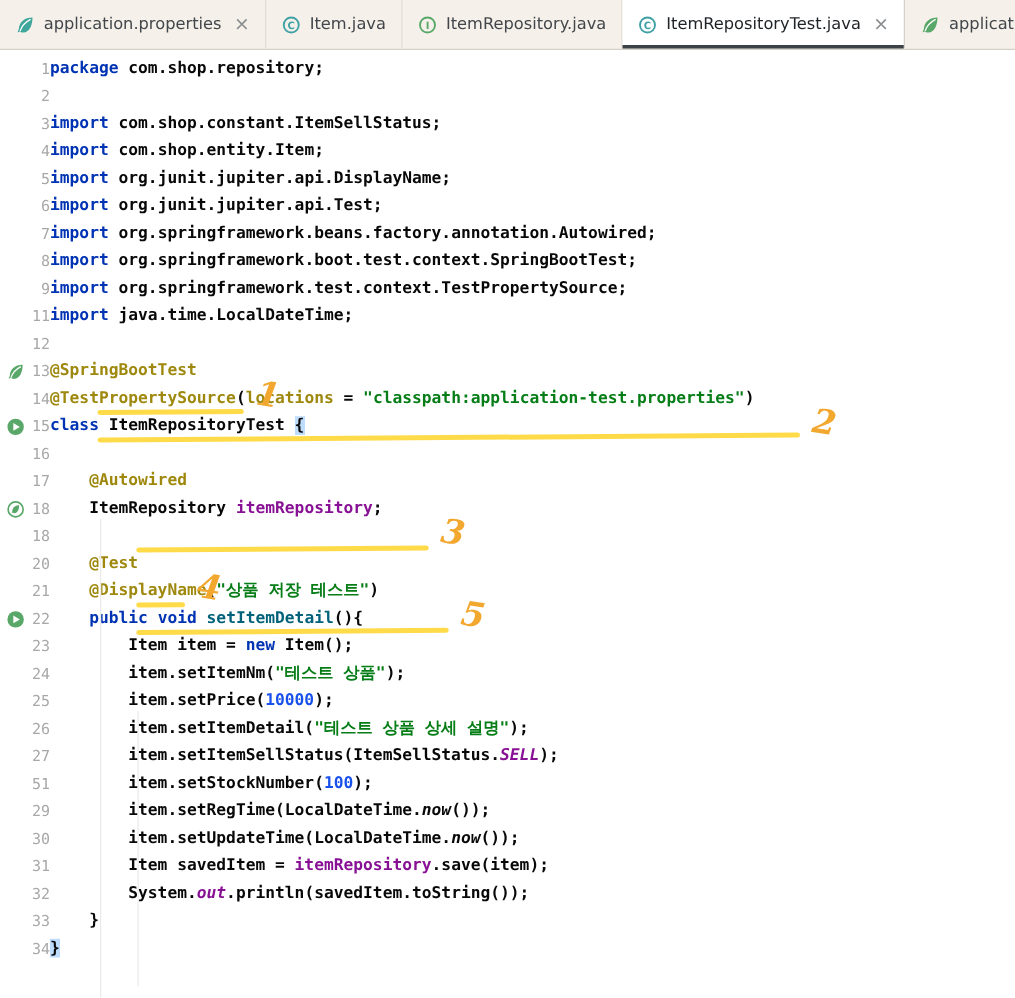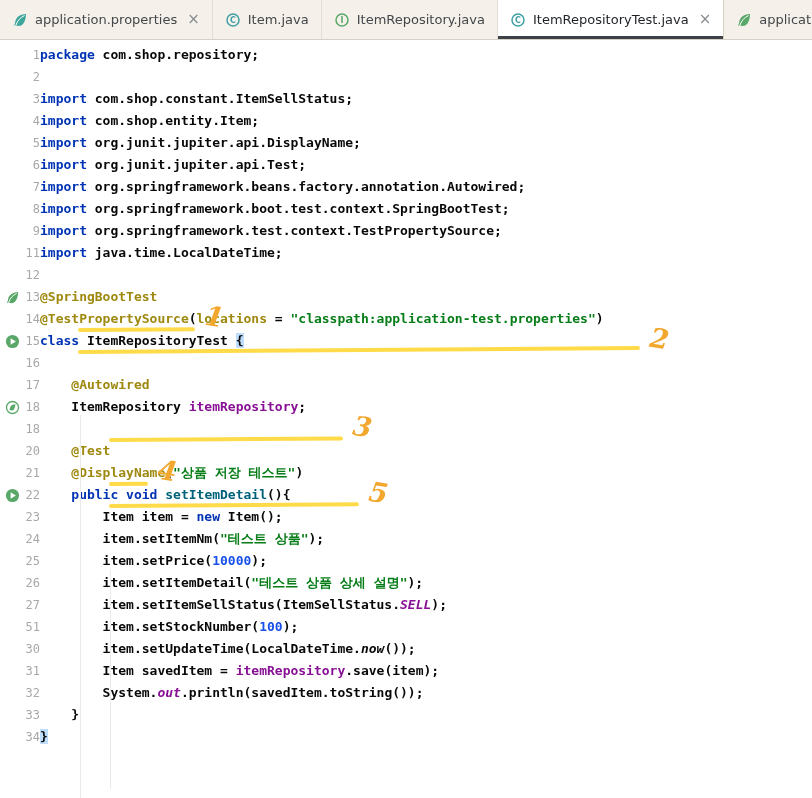--- a/index.html
+++ b/index.html
@@ -261,20 +261,25 @@
         <span class="ln">27</span>
         <span class="code"><span class="s-p">        item.setItemSellStatus(ItemSellStatus.</span><span class="s-sfield">SELL</span><span class="s-p">);</span></span>
       </div>
       <div class="line">
         <span class="gicon"></span>
         <span class="ln">51</span>
         <span class="code"><span class="s-p">        item.setStockNumber(</span><span class="s-num">100</span><span class="s-p">);</span></span>
       </div>
       <div class="line">
         <span class="gicon"></span>
+        <span class="ln">29</span>
+        <span class="code"><span class="s-p">        item.setRegTime(LocalDateTime.</span><span class="s-smeth">now</span><span class="s-p">());</span></span>
+      </div>
+      <div class="line">
+        <span class="gicon"></span>
         <span class="ln">30</span>
         <span class="code"><span class="s-p">        item.setUpdateTime(LocalDateTime.</span><span class="s-smeth">now</span><span class="s-p">());</span></span>
       </div>
       <div class="line">
         <span class="gicon"></span>
         <span class="ln">31</span>
         <span class="code"><span class="s-p">        Item savedItem = </span><span class="s-field">itemRepository</span><span class="s-p">.save(item);</span></span>
       </div>
       <div class="line">
         <span class="gicon"></span>

